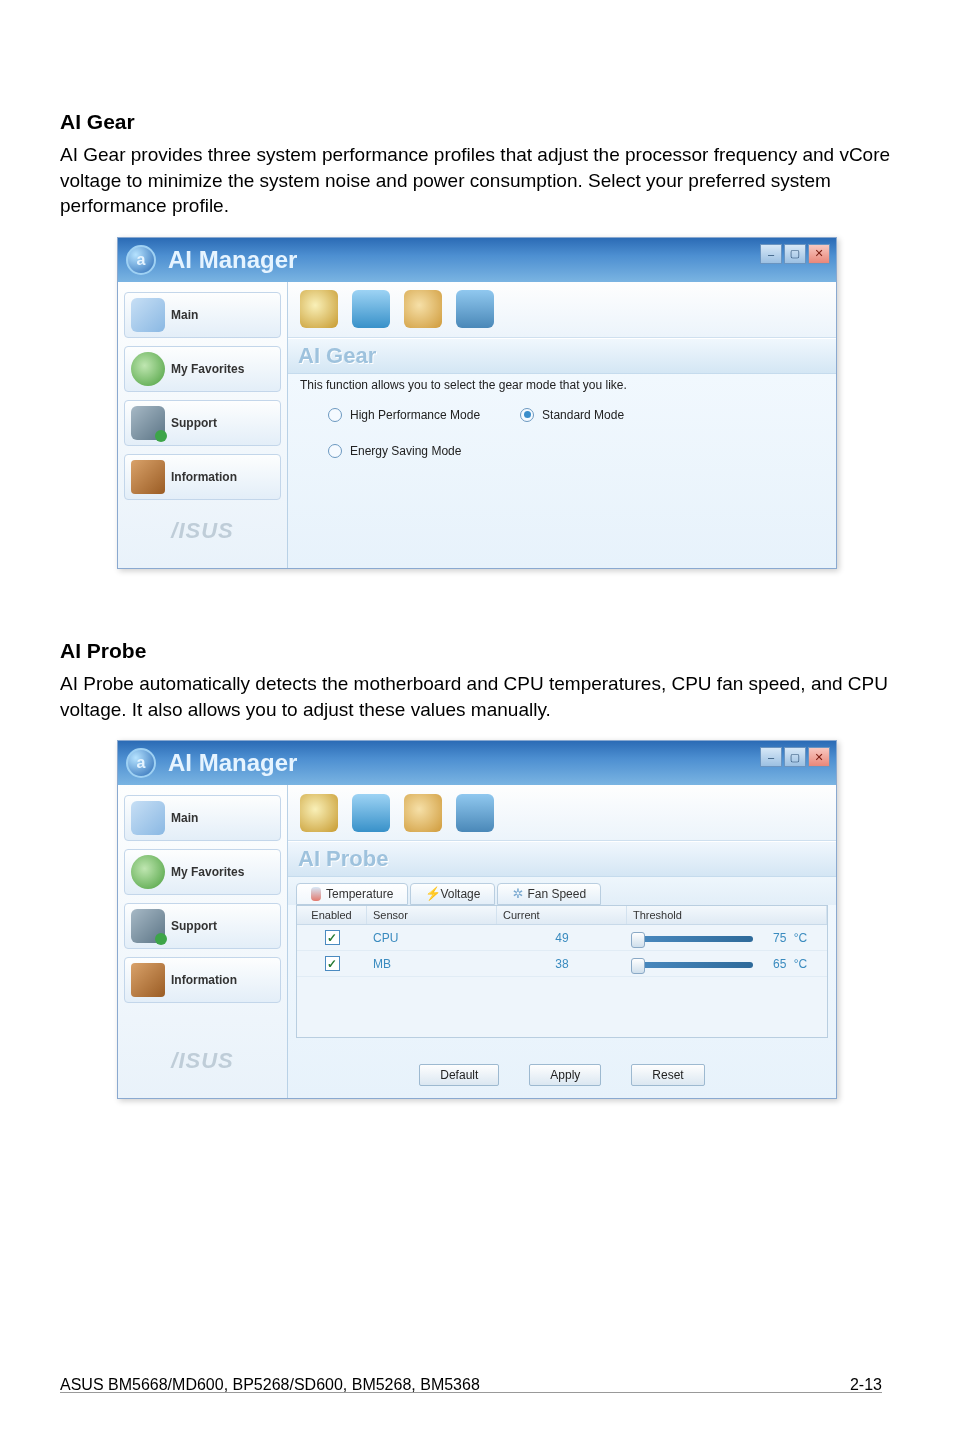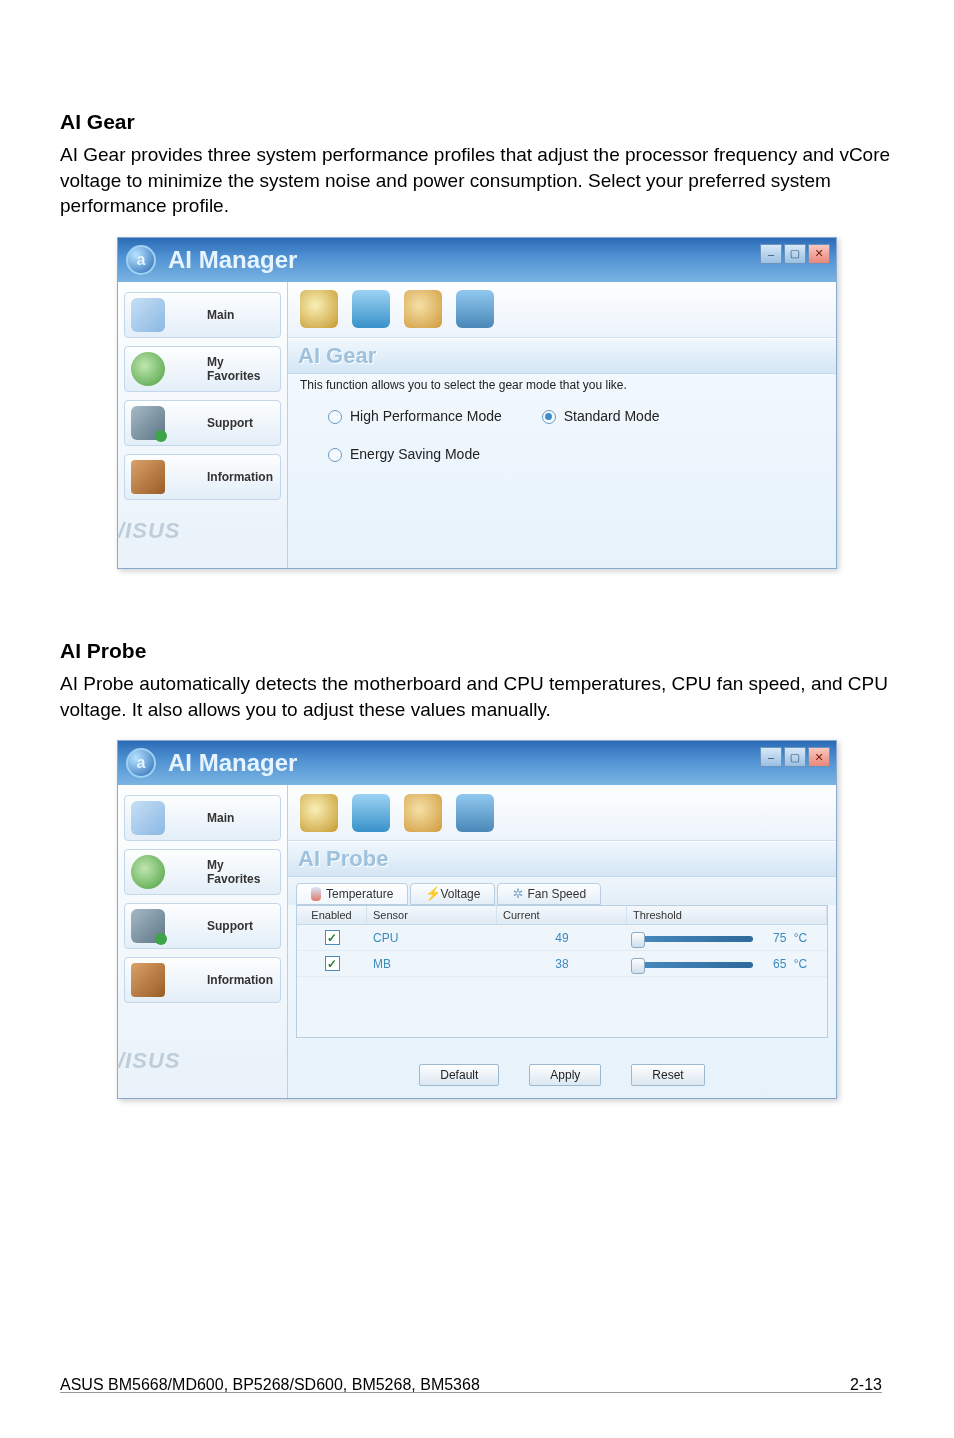--- a/index.html
+++ b/index.html
@@ -61,37 +61,36 @@
     display:flex; flex-direction:column;
   }
   .sb-item {
     display:flex; align-items:center;
     margin: 4px 6px;
     background: linear-gradient(#fdfefe,#e3eef8);
     border:1px solid #c3d6ea;
     border-radius:4px;
     padding: 4px 6px;
     height: 46px;
-    gap: 36px;
   }
   .sb-item .sb-icon {
     width:34px; height:34px;
     border-radius:6px;
     margin-right:6px;
     flex-shrink:0;
   }
   .sb-icon.main { background: linear-gradient(135deg,#c7dff5,#8ab8e3); }
   .sb-icon.fav  { background: radial-gradient(circle at 40% 40%, #bfe6b1, #4a9f3c); border-radius:50%; }
   .sb-icon.supp { background: linear-gradient(135deg,#a7b9c6,#5c7586); border-radius:6px; position:relative;}
   .sb-icon.supp::after{content:"";position:absolute;right:-2px;bottom:-2px;width:12px;height:12px;border-radius:50%;background:#3da548;}
   .sb-icon.info { background: linear-gradient(135deg,#d9a26a,#9a5c24); border-radius:4px; }
   .sb-item .sb-label { font-size:12px; font-weight:bold; color:#333; }
   .asus-logo {
     margin-top:auto;
-    text-align:left;
+    text-align:center;
     padding: 14px 0;
     color:#bfcdd8;
     font-style:italic;
     font-weight:bold;
     font-size:22px;
     letter-spacing:1px;
   }
   .content {
     flex:1;
     background: linear-gradient(#f6fbff,#e7f2fb);
@@ -127,21 +126,21 @@
     font-size:22px; font-weight:bold;
     color:#9ec2dd;
     text-shadow: 1px 1px 0 #fff;
   }
   .panel-desc {
     font-size:12px; color:#222;
     padding: 4px 12px 10px 12px;
   }
   .radio-area { padding: 6px 20px 20px 40px; }
   .radio-row { display:flex; align-items:center; gap: 40px; margin-bottom: 22px;}
-  .radio-opt { display:flex; align-items:flex-end; gap:8px; font-size:14px; color:#222;}
+  .radio-opt { display:flex; align-items:center; gap:8px; font-size:12px; color:#222;}
   .radio-circle {
     width:14px; height:14px; border-radius:50%;
     border:1px solid #6b98c0;
     background:#f5faff;
     display:flex; align-items:center; justify-content:center;
   }
   .radio-circle.selected::after{
     content:""; width:7px; height:7px; border-radius:50%;
     background:#3b8ecb;
   }

